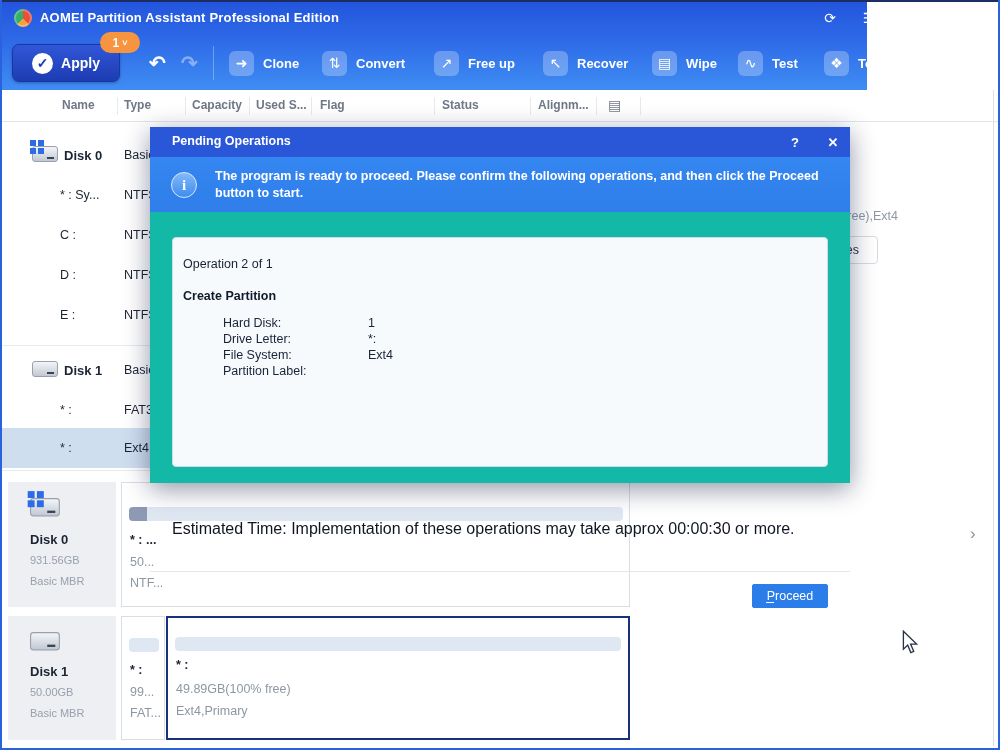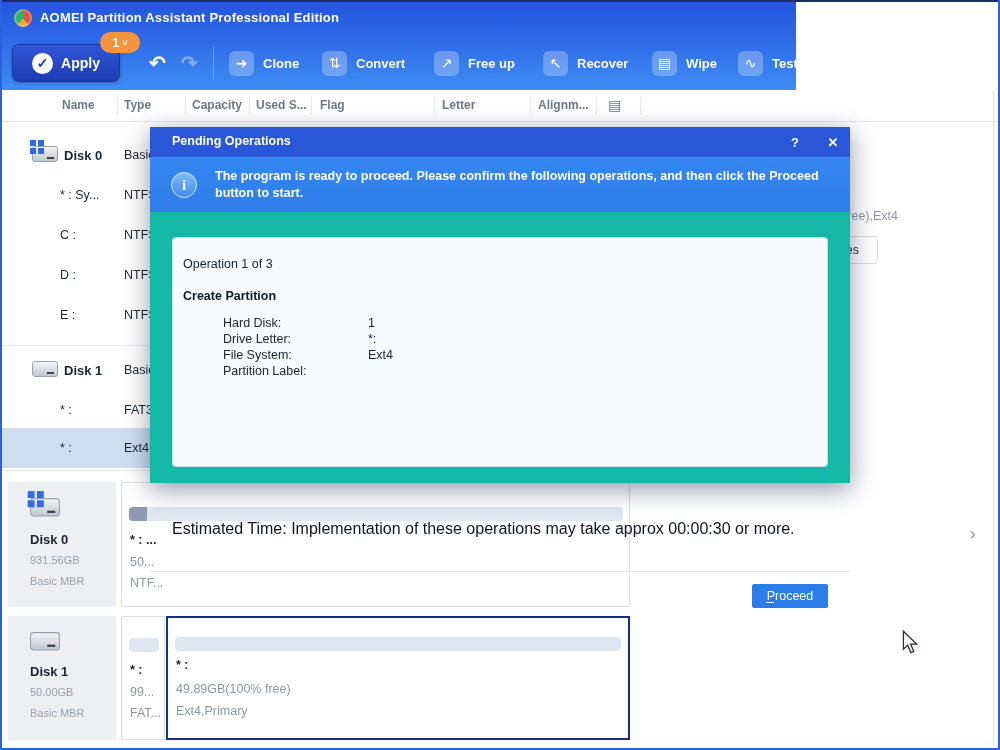--- a/index.html
+++ b/index.html
@@ -7,21 +7,21 @@
   #screen { position:relative; width:1000px; height:750px; background:#fff; overflow:hidden; }
 
   
   .edge { position:absolute; background:#2a62de; z-index:95; }
   .edge-t { left:0; top:0; width:100%; height:2px; background:#1b2d63; }
   .edge-l { left:0; top:0; width:2px; height:100%; }
   .edge-r { right:0; top:0; width:2px; height:100%; }
   .edge-b { left:0; bottom:0; width:100%; height:2px; }
 
   
-  .header { position:absolute; left:0; top:0; width:796px; height:90px;
+  .header { position:absolute; left:0; top:0; width:867px; height:90px;
             background:linear-gradient(180deg,#2254dc 0%,#2e6ae8 45%,#3f8df3 100%); }
   .appicon { position:absolute; left:14px; top:9px; width:18px; height:18px; border-radius:50%;
              background:conic-gradient(#e8503a 0 140deg,#f2a13c 140deg 220deg,#35b06a 220deg 360deg);
              box-shadow:inset 0 0 0 2px rgba(255,255,255,.25); }
   .apptitle { position:absolute; left:40px; top:10px; color:#fff; font-size:13px; font-weight:700; letter-spacing:.2px; }
   .winctl { position:absolute; top:6px; width:26px; height:24px; color:#fff; font-size:14px;
             display:flex; align-items:center; justify-content:center; cursor:default; }
   .wc-refresh{ left:817px; } .wc-menu{ left:856px; } .wc-min{ left:894px; font-weight:700; }
   .wc-max{ left:932px; font-size:13px; } .wc-close{ left:970px; }
 
@@ -179,21 +179,21 @@
       <span class="tblab">Tools</span>
     </div>
   </div>
 
   <div class="thead">
     <span class="hc hc0">Name</span>
     <span class="hc hc1">Type</span>
     <span class="hc hc2">Capacity</span>
     <span class="hc hc3">Used S...</span>
     <span class="hc hc4">Flag</span>
-    <span class="hc hc5">Letter</span>
+    <span class="hc hc5">Status</span>
     <span class="hc hc6">Alignm...</span>
     <span class="hv hv0"></span>
       <span class="hv hv1"></span>
       <span class="hv hv2"></span>
       <span class="hv hv3"></span>
     <span class="hv hv4"></span>
       <span class="hv hv5"></span>
       <span class="hv hv6"></span>
       <span class="hv hv7"></span>
     <span class="colcfg">▤</span>
@@ -283,21 +283,21 @@
     <div class="dlg-title">
       <span class="cap">Pending Operations</span>
       <span class="dlg-hbtn dlg-help">?</span>
       <span class="dlg-hbtn dlg-close">✕</span>
     </div>
     <div class="dlg-info">
       <span class="ico">i</span>
       <div class="msg">The program is ready to proceed. Please confirm the following operations, and then click the Proceed button to start.</div>
     </div>
     <div class="opbox">
-      <div class="opidx">Operation 1 of 3</div>
+      <div class="opidx">Operation 2 of 1</div>
       <div class="opname">Create Partition</div>
       <div class="opfield" style="top:78px">
         <span class="fl">Hard Disk:</span>
           <span class="fv">1</span>
       </div>
       <div class="opfield" style="top:94px">
         <span class="fl">Drive Letter:</span>
           <span class="fv">*:</span>
       </div>
       <div class="opfield" style="top:110px">

